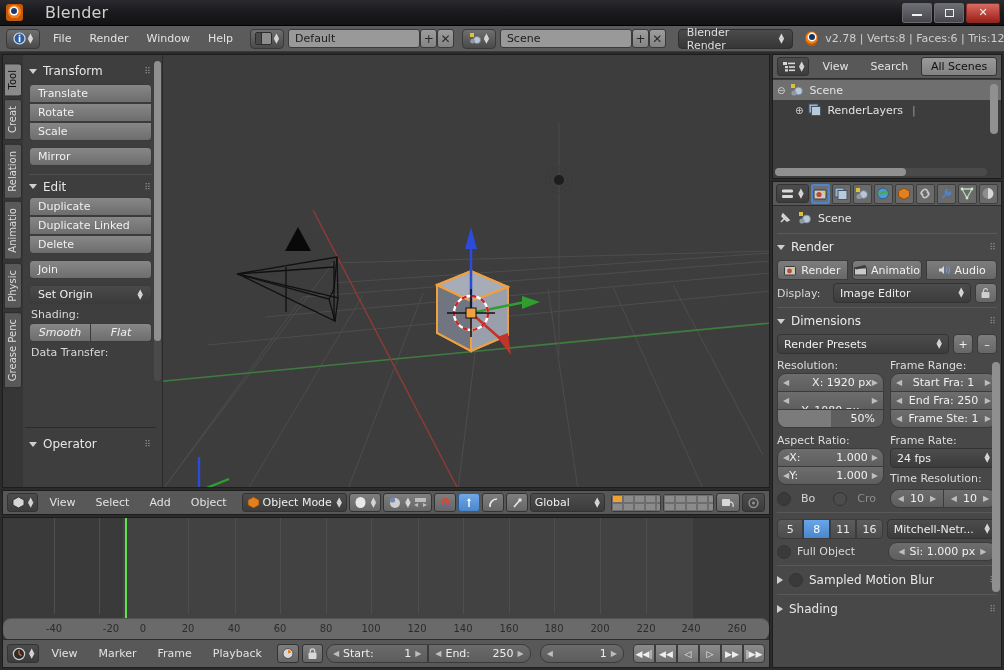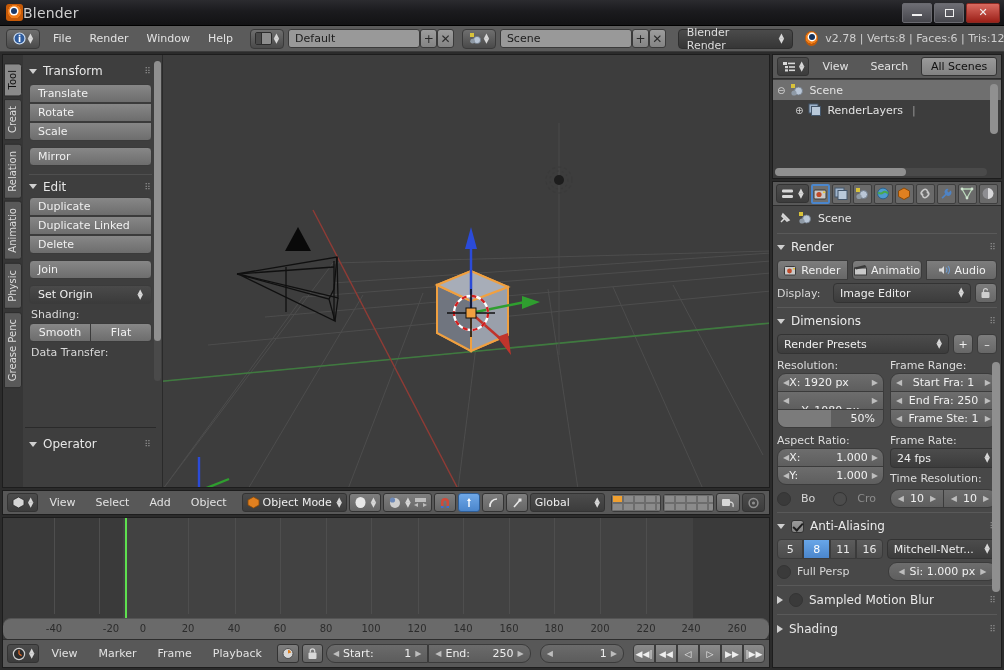--- a/index.html
+++ b/index.html
@@ -17,21 +17,21 @@
     position:absolute; left:0; top:0; width:1004px; height:26px;
     background:linear-gradient(to bottom,#2b2b2f 0%,#1b1b1e 45%,#121214 100%);
     border-bottom:1px solid #000;
     display:flex; align-items:center;
   }
   .tb-icon { width:17px;height:17px;margin-left:6px;border-radius:3px;
     background:radial-gradient(circle at 50% 45%, #ffffff 0 12%, #f07c1a 13% 52%, #c65a08 53% 100%);
     position:relative; }
   .tb-icon::after{content:"";position:absolute;left:5px;top:4px;width:6px;height:6px;border-radius:50%;
     background:#1b3a6b;box-shadow:0 0 0 1.5px #fff;}
-  .tb-title { margin-left:0;font-size:14px;color:#cfcfcf; letter-spacing:.2px;}
+  .tb-title { margin-left:22px;font-size:16px;color:#cfcfcf; letter-spacing:.2px;}
   .tb-btns { margin-left:auto; display:flex; height:20px; margin-right:4px; }
   .tb-btn { width:30px;height:20px;margin-left:2px;border:1px solid #6a6a70;border-radius:2px;
     background:linear-gradient(to bottom,#6d6d74,#46464c);
     display:flex;align-items:center;justify-content:center;color:#f0f0f0;font-size:11px;}
   .tb-btn.close{background:linear-gradient(to bottom,#d96a60,#9c2018);border-color:#8a2a22;width:34px;}
   .tb-btn .mn{width:10px;height:2px;background:#f0f0f0;margin-top:5px;}
   .tb-btn .mx{width:9px;height:8px;border:1.5px solid #f0f0f0;}
   
   .blender {
     position:absolute; left:0; top:26px; width:1004px; height:644px;
@@ -93,21 +93,21 @@
   .grip{margin-left:auto;color:#8a8a8a;font-size:9px;letter-spacing:1px;}
   .tbtn{display:block;margin:1px 4px;height:19px;line-height:18px;padding:0 8px;
     background:linear-gradient(to bottom,#878787,#6d6d6d);border:1px solid #3b3b3b;border-radius:4px;
     color:#f0f0f0;font-size:11px;}
   .tbtn.dark{background:linear-gradient(to bottom,#4a4a4a,#3b3b3b);display:flex;align-items:center;}
   .tbtn.grp{border-radius:0;margin-top:0;margin-bottom:0;}
   .tbtn.grp.first{border-radius:4px 4px 0 0;}
   .tbtn.grp.last{border-radius:0 0 4px 4px;}
   .lbl{margin:4px 6px 2px;font-size:11px;color:#d9d9d9;}
   .seg{display:flex;margin:1px 4px;}
-  .seg .tbtn{flex:1;margin:0;border-radius:0;text-align:center;padding:0;}
+  .seg .tbtn{flex:1;margin:0;border-radius:0;text-align:center;padding:0;font-style:italic;}
   .seg .tbtn:first-child{border-radius:4px 0 0 4px;}
   .seg .tbtn:last-child{border-radius:0 4px 4px 0;border-left:none;}
   .scroll-v{position:absolute;right:1px;top:6px;width:7px;height:320px;background:#4a4a4a;border-radius:4px;}
   .scroll-v i{display:block;width:7px;height:280px;background:#8f8f8f;border-radius:4px;}
   .operator{position:absolute;left:22px;right:6px;bottom:0;height:60px;background:#3e3e3e;
     border-top:1px solid #2a2a2a;}
   
   .vheader{position:absolute;left:2px;top:464px;width:768px;height:25px;background:#585858;
     border:1px solid #1d1d1d;display:flex;align-items:center;gap:2px;padding:0 4px;}
   .hdr-btn{height:19px;border:1px solid #333;border-radius:3px;
@@ -791,21 +791,21 @@
             <span class="spin" style="margin-left:auto;">▲<br>▼</span>
           </div>
           <div class="btn3" style="flex:0 0 20px;border-radius:4px;">+</div>
           <div class="btn3" style="flex:0 0 20px;border-radius:4px;">–</div>
         </div>
         <div class="col2">
           <div>
             <div class="cap">Resolution:</div>
             <div class="valbox" style="border-radius:9px 9px 0 0;">
               <span class="arrowL">◀</span>
-              <span class="vl" style="text-align:left;">X:  1920 px</span>
+              <span class="vl" style="text-align:right;">X:  1920 px</span>
               <span class="arrowR">▶</span>
             </div>
             <div class="valbox" style="border-radius:0;margin-top:-1px;">
               <span class="arrowL">◀</span>
               <span class="vl" style="text-align:center;margin-top:19px;">Y:  1080 px</span>
               <span class="arrowR">▶</span>
             </div>
             <div class="slider" style="border-radius:0 0 9px 9px;margin-top:-1px;">
               <span class="fill" style="width:50%;"></span>
               <span>50%</span>
@@ -873,42 +873,36 @@
             <div class="valbox" style="flex:1;border-radius:0 9px 9px 0;justify-content:center;margin-left:-1px;">
               <span class="arrowL">◀</span>
               <span style="margin:0 6px;">10</span>
               <span class="arrowR">▶</span>
             </div>
           </div>
         </div>
       </div>
 
       <div class="sect">
-        <div class="sect-head">
-          <span class="tri down"></span>
-          <span class="chk on"></span>
-          <span>Anti-Aliasing</span>
-          <span class="grip">⠿</span>
-        </div>
         <div class="row">
           <div class="aa-seg">
             <div>5</div>
             <div class="sel">8</div>
             <div>11</div>
             <div>16</div>
           </div>
           <div class="dropdown" style="flex:1;">
             <span>Mitchell-Netr...</span>
             <span class="spin" style="margin-left:auto;">▲<br>▼</span>
           </div>
         </div>
         <div class="row">
           <div style="flex:1.1;display:flex;align-items:center;gap:6px;">
             <span class="chk round"></span>
-            <span>Full Persp</span>
+            <span>Full Object</span>
           </div>
           <div class="valbox" style="flex:1;justify-content:center;">
             <span class="arrowL">◀</span>
             <span style="margin:0 5px;">Si: 1.000 px</span>
             <span class="arrowR">▶</span>
           </div>
         </div>
       </div>
 
       <div class="sect">

